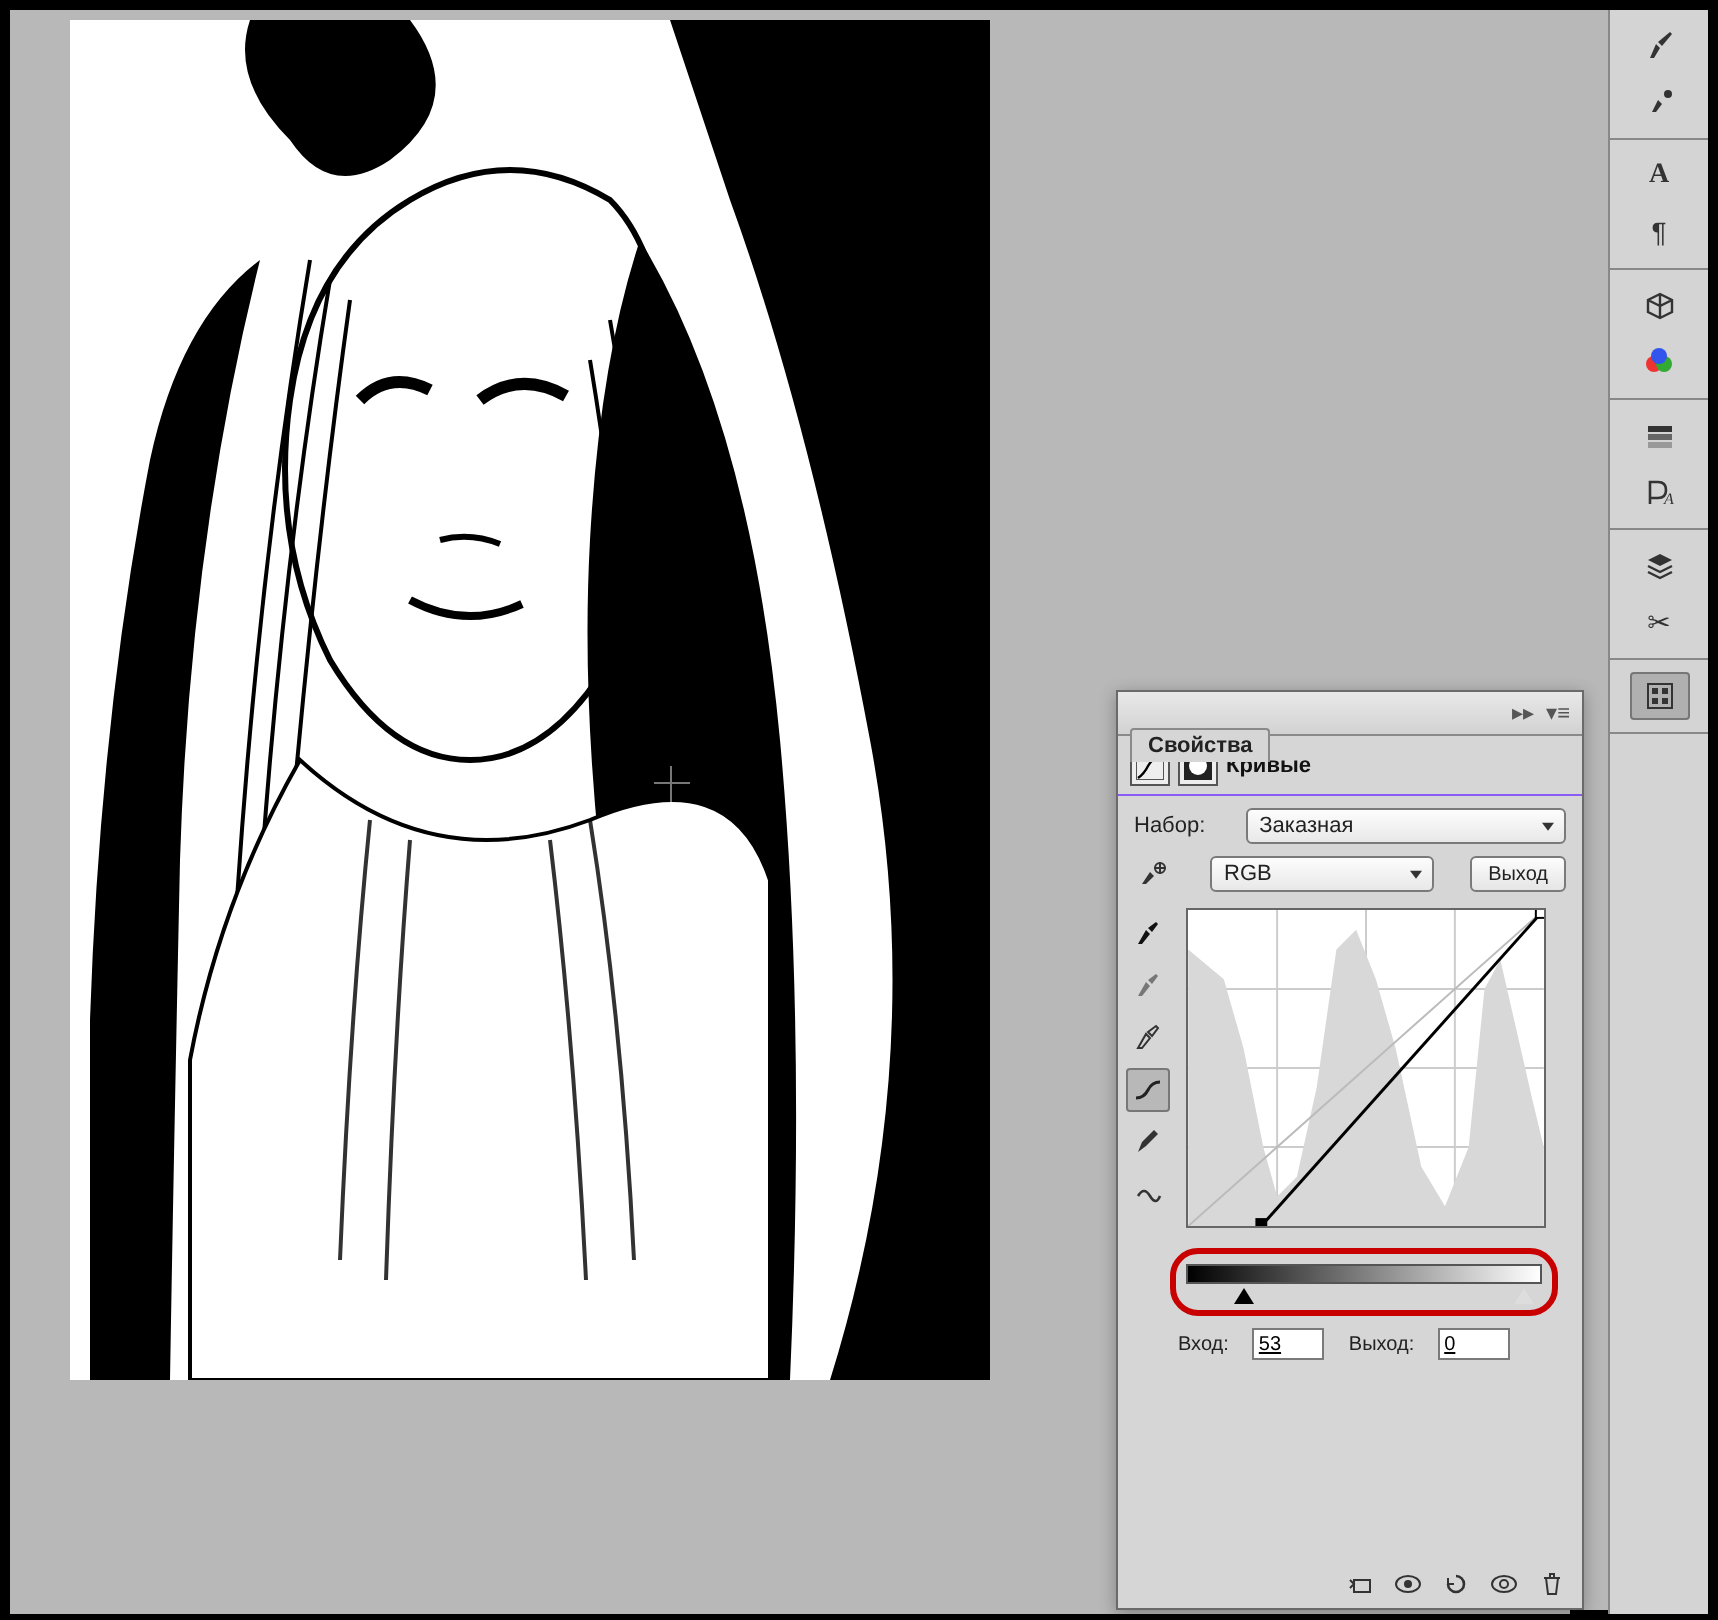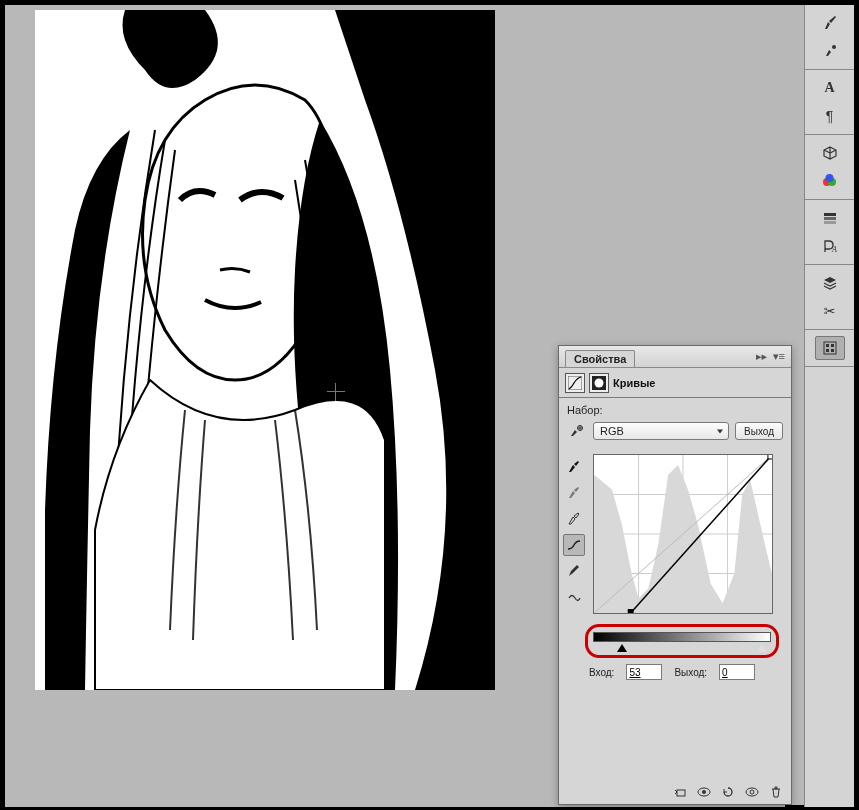--- a/index.html
+++ b/index.html
@@ -86,21 +86,21 @@
   .props-tab-title {
     font-weight: bold;
     font-size: 11px;
     color: #222;
     padding: 2px 8px;
     background: #d6d6d6;
     border: 1px solid #8a8a8a;
     border-bottom: none;
     border-radius: 2px 2px 0 0;
     position: relative;
-    top: 2px;
+    top: 16px;
   }
   .props-tab-menu {
     display: flex;
     gap: 6px;
     color: #555;
     cursor: pointer;
   }
   .props-header {
     height: 30px;
     display: flex;
@@ -414,22 +414,25 @@
             <rect width="14" height="14" fill="#222"></rect>
             <circle cx="7" cy="7" r="4.5" fill="#fff"></circle>
           </svg>
       </span>
       <span class="props-header-title">Кривые</span>
     </div>
 
     <div class="props-body">
       <div class="row">
         <span class="label">Набор:</span>
-      </div>
-      <div class="row" style="gap:6px;">
+        <div class="dropdown">
+            <span>Заказная</span>
+          </div>
+      </div>
+      <div class="row" style="gap:18px;">
         <div class="eyedrop-btn">
           <svg width="16" height="14" viewBox="0 0 16 14">
               <path d="M2 12 L6 6 L8 8 L4 12 Z" fill="#333"></path>
               <circle cx="11" cy="4" r="2.5" stroke="#333" fill="none"></circle>
               <path d="M11 1 L11 7 M8 4 L14 4" stroke="#333"></path>
             </svg>
         </div>
         <div class="dropdown" style="flex:1;">
             <span>RGB</span>
           </div>

